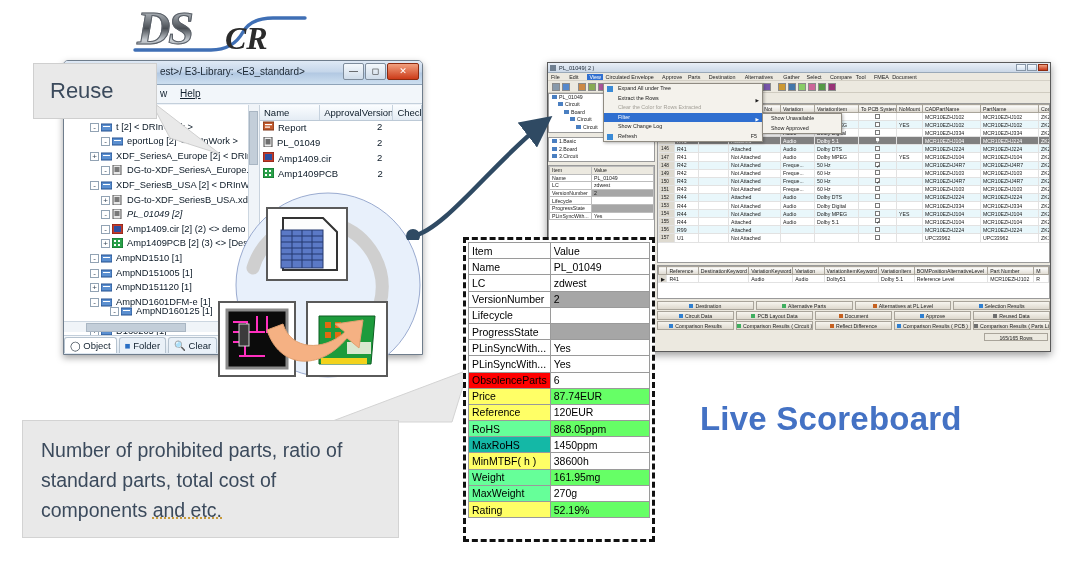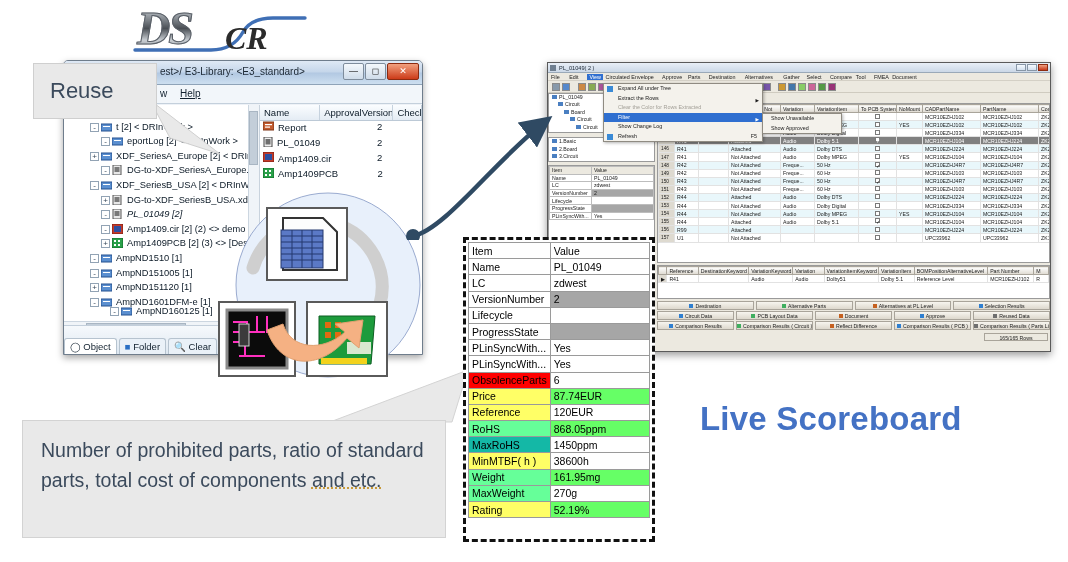--- a/index.html
+++ b/index.html
@@ -74,23 +74,23 @@
   #winL .tree .row .ic { display:inline-block; width:12px; height:11px; margin-right:3px; vertical-align:middle; }
   #winL .tree .vsb {
     position:absolute; right:0; top:0; width:11px; bottom:22px; background:#f0f4f8; border-left:1px solid #ccd6e0;
   }
   #winL .tree .vth { position:absolute; right:1px; top:6px; width:9px; height:54px; background:#c3ced9; border:1px solid #a9b6c3; }
   #winL .tree .hsb {
     position:absolute; left:0; right:0; bottom:22px; height:11px; background:#f0f4f8; border-top:1px solid #ccd6e0;
   }
   #winL .tree .hth { position:absolute; left:22px; top:1px; width:100px; height:9px; background:#c3ced9; border:1px solid #a9b6c3; }
   #winL .tree .tabs {
-    position:absolute; left:0; right:0; bottom:0; height:29px;
+    position:absolute; left:0; right:0; bottom:0; height:19px;
     background:linear-gradient(180deg,#f6f9fc,#dde7f1); border-top:1px solid #c3cfdb;
-    display:flex; align-items:flex-end; font-size:9.5px; color:#11202e;
+    display:flex; align-items:center; font-size:9.5px; color:#11202e;
   }
   #winL .tree .tabs .tb { padding:2px 5px; border:1px solid #b6c3cf; border-bottom:none; margin-right:2px; background:#eaf1f8; border-radius:3px 3px 0 0; }
   #winL .tree .tabs .tb.sel { background:#fff; }
   #winL .list { flex:1; background:#fff; position:relative; overflow:hidden; font-size:9.5px; }
   #winL .list .hdr {
     height:16px; display:flex; background:linear-gradient(180deg,#fbfdff,#e4ecf4);
     border-bottom:1px solid #bcc9d6; color:#0c1a27;
   }
   #winL .list .hdr div { border-right:1px solid #c6d2de; padding:2px 4px; white-space:nowrap; overflow:hidden; }
   #winL .list .r { height:15.5px; display:flex; align-items:flex-start; color:#0c1a27; }
@@ -117,21 +117,21 @@
     position:absolute; left:463px; top:237px; width:192px; height:305px;
     background:#fff; border:3px dashed #111; padding:2px; z-index:9;
   }
   #propTable table { width:100%; border-collapse:collapse; font-size:10.5px; color:#000; }
   #propTable td { border:1px solid #9a9a9a; height:16.2px; padding:0 3px; white-space:nowrap; overflow:hidden; }
   #propTable td.k { width:74px; }
   #propTable tr.hd td { background:#ffffff; }
 
   
   #note {
-    position:absolute; left:22px; top:420px; width:424px; height:118px;
+    position:absolute; left:22px; top:420px; width:377px; height:118px;
     background:#e9e9e9; border:1px solid #d3d3d3;
     padding:14px 18px; font-size:19.5px; line-height:30px; color:#3b4a5c; z-index:5;
   }
   #note u { text-decoration: underline; text-decoration-style: dotted; text-decoration-color:#c79a3a; }
   #noteTail { position:absolute; left:330px; top:370px; z-index:4; }
 
   
   #live {
     position:absolute; left:700px; top:400px; width:320px;
     font-size:33px; font-weight:bold; color:#4472c4; letter-spacing:.2px;

